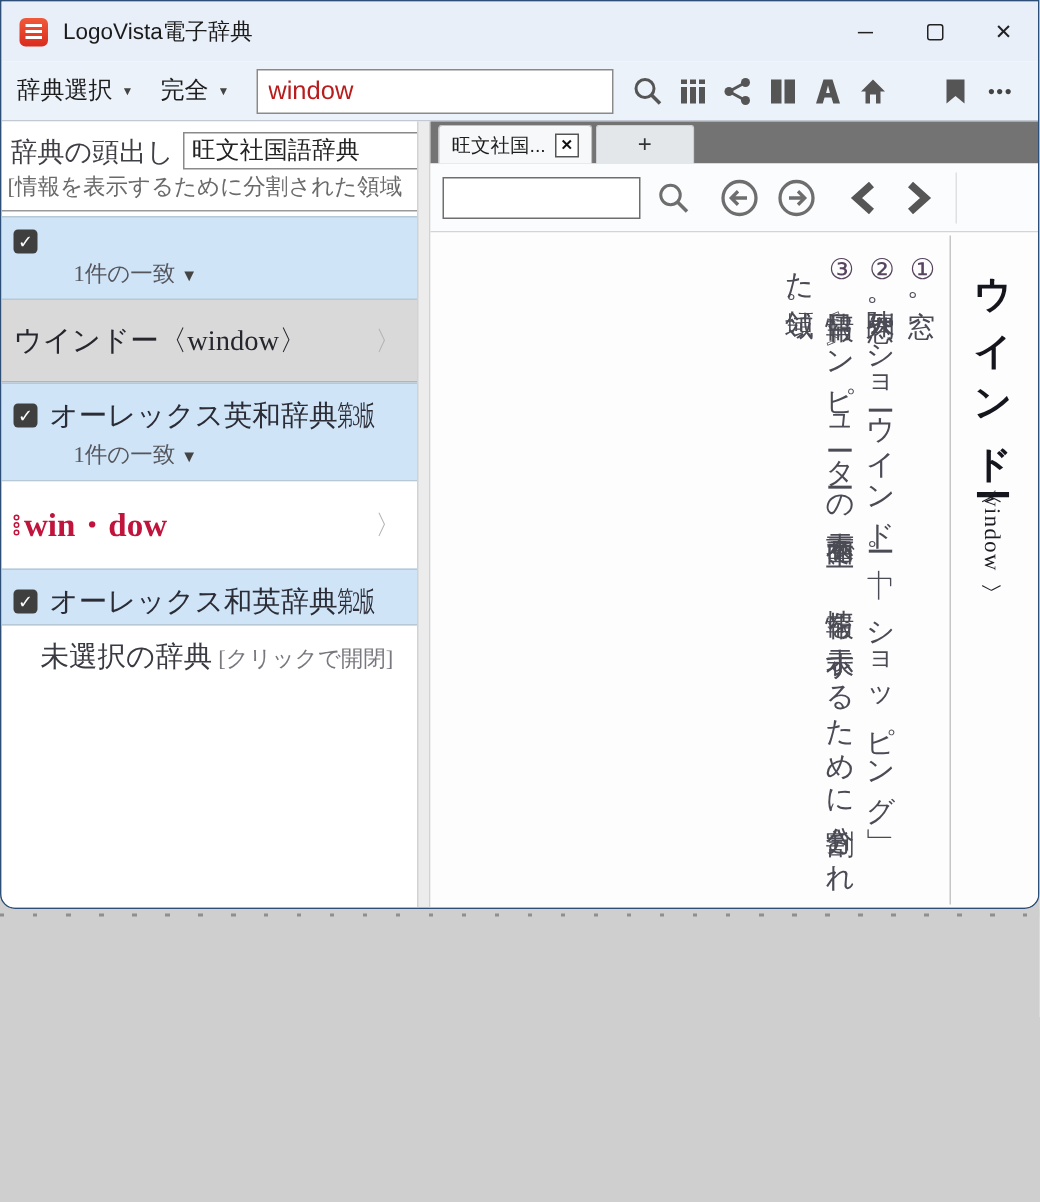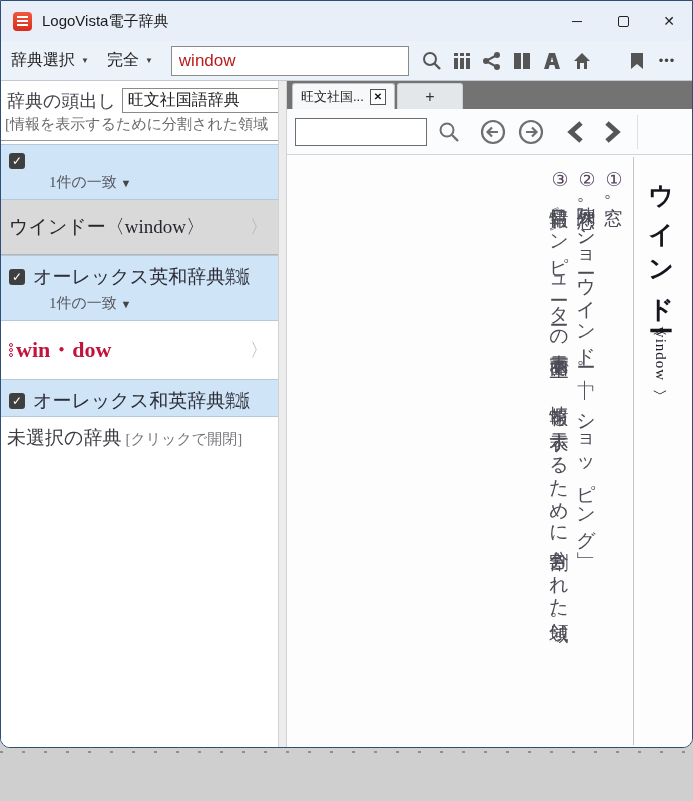--- a/index.html
+++ b/index.html
@@ -1,18 +1,18 @@
 <!DOCTYPE html>
 <html><head>
 <meta charset="utf-8">
 <style>
   * { margin:0; padding:0; box-sizing:border-box; }
   html,body { width:693px; height:801px; overflow:hidden; background:#cfcfcf;
               font-family:"Liberation Sans", sans-serif; }
-  .window { width:693px; height:748px; background:#fff; border:1px solid #2d4e77;
+  .window { width:693px; height:606px; background:#fff; border:1px solid #2d4e77;
             border-radius:0 0 10px 10px; display:flex; flex-direction:column; overflow:hidden; }
   .desktop-strip { height:5px; background:#cfcfcf;
     background-image:repeating-linear-gradient(90deg,#8f8f8f 0 3px,transparent 3px 22px);
     background-size:100% 2px; background-position:0 100%; background-repeat:no-repeat; }
 
   
   .titlebar { height:40px; background:#e8eff9; display:flex; align-items:center; padding:0 0 0 12px; flex:0 0 auto; }
   .logo { width:19px; height:19px; border-radius:4px; background:linear-gradient(180deg,#f05a3a,#d92b1e);
           display:flex; flex-direction:column; justify-content:center; align-items:center; gap:2px; }
   .logo i { display:block; width:11px; height:2px; background:#fff; }
@@ -56,21 +56,21 @@
   .squeeze { display:inline-block; transform:scaleX(0.55); transform-origin:left center; letter-spacing:-1px; }
   .match-row { font-size:15px; color:#55555c; padding:2px 0 7px 48px; }
   .match-arrow { font-size:11px; color:#444; }
   .result-row { display:flex; align-items:center; padding:14px 10px 14px 8px; font-size:19px; color:#26262e;
                 background:#fff; }
   .result-selected { background:#d9d9d9; border-bottom:1px solid #b5b5b5; }
   .result-chevron { margin-left:auto; color:#b3b3b3; font-size:18px; }
   .entry-red { color:#c0143c; font-weight:bold; font-size:22px; }
   .freq-marker { display:inline-flex; flex-direction:column; gap:1px; margin-right:3px; }
   .freq-marker i { width:4px; height:4px; border:1px solid #c0143c; border-radius:50%; display:block; }
-  .sb-footer { padding:8px 4px 6px 6px; white-space:nowrap; }
+  .sb-footer { padding:8px 4px 6px 6px; white-space:nowrap;margin-left:20px; }
   .sb-footer-label { font-size:19px; color:#3a3a42; }
   .sb-footer-hint { font-size:15px; color:#77777e; }
 
   
   .tabbar { height:28px; background:#737373; display:flex; align-items:flex-end; padding-left:5px; flex:0 0 auto; }
   .tab { height:26px; background:#f6f8f9; border:1px solid #c2c2c6; border-bottom:none;
          border-radius:3px 3px 0 0; display:flex; align-items:center; gap:6px; padding:0 8px; }
   .tab-label { font-size:13px; color:#1e1e1e; }
   .tab-close { width:16px; height:16px; border:1px solid #555; background:#fff; display:flex; align-items:center;
                justify-content:center; font-size:10px; color:#111; font-weight:bold; }

